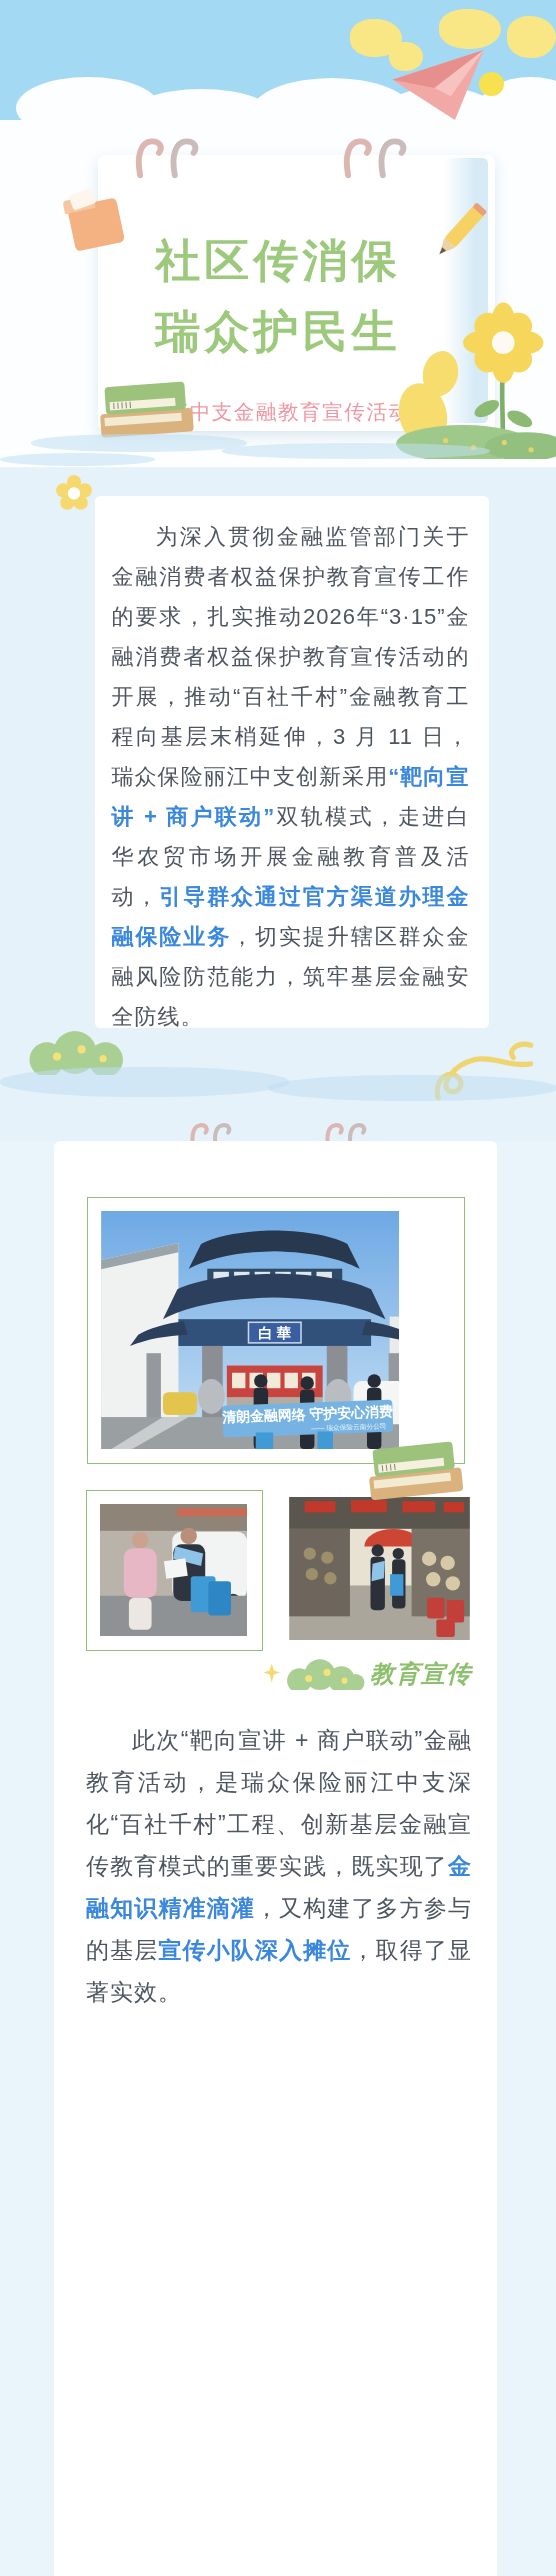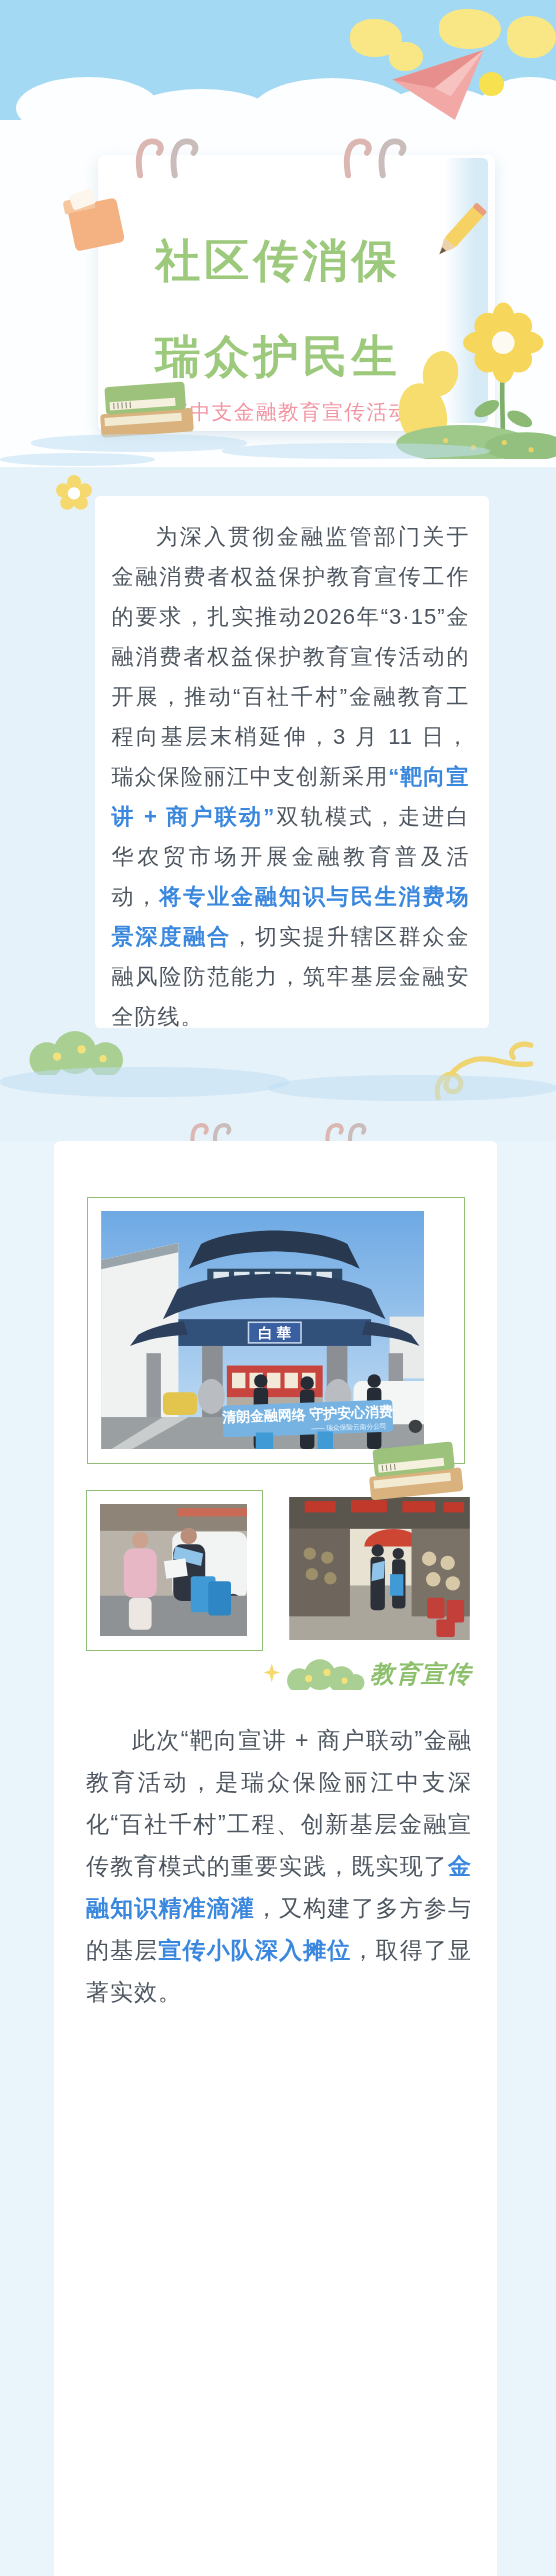--- a/index.html
+++ b/index.html
@@ -93,21 +93,21 @@
   <svg class="rings" style="left:132px;top:126px;width:83px;height:61px;" viewBox="0 0 225 110">
     <path d="M22,106 C12,52 24,16 52,14 C76,13 84,30 73,45" fill="none" stroke="#dcb6b0" stroke-width="16" stroke-linecap="round"></path>
     <path d="M116,106 C106,52 118,16 146,14 C170,13 178,30 167,45" fill="none" stroke="#c9bcba" stroke-width="16" stroke-linecap="round"></path>
   </svg>
   <svg class="rings" style="left:340px;top:126px;width:83px;height:61px;" viewBox="0 0 225 110">
     <path d="M22,106 C12,52 24,16 52,14 C76,13 84,30 73,45" fill="none" stroke="#dcb6b0" stroke-width="16" stroke-linecap="round"></path>
     <path d="M116,106 C106,52 118,16 146,14 C170,13 178,30 167,45" fill="none" stroke="#c9bcba" stroke-width="16" stroke-linecap="round"></path>
   </svg>
 
   <div class="title-line" style="top:231px;">社区传消保</div>
-  <div class="title-line" style="top:327px;">瑞众护民生</div>
+  <div class="title-line" style="top:302px;">瑞众护民生</div>
   <div class="subtitle" style="top:398px;">丽江中支金融教育宣传活动</div>
 
   <div class="folder"></div>
 
   <svg class="decor" style="left:418px;top:196px;width:77px;height:77px;" viewBox="0 0 150 150">
     <g transform="rotate(42 75 75)">
       <rect x="62" y="10" width="28" height="86" rx="4" fill="#f5d263"></rect>
       <rect x="62" y="2" width="28" height="12" rx="4" fill="#e89f7a"></rect>
       <polygon points="62,96 76,126 90,96" fill="#ecd2ab"></polygon>
       <polygon points="71,112 76,126 81,112" fill="#6b5b4a"></polygon>
@@ -164,21 +164,21 @@
   <svg class="decor" style="left:56px;top:475px;width:36px;height:44px;" viewBox="0 0 70 86">
     <circle cx="35" cy="14" r="14" fill="#f6d96e"></circle>
       <circle cx="14" cy="30" r="14" fill="#f6d96e"></circle>
     <circle cx="56" cy="30" r="14" fill="#f6d96e"></circle>
       <circle cx="22" cy="54" r="14" fill="#f6d96e"></circle>
     <circle cx="48" cy="54" r="14" fill="#f6d96e"></circle>
       <circle cx="35" cy="36" r="12" fill="#ffffff"></circle>
   </svg>
 
   <div class="card1">
-    <p class="para"><span class="seg-normal">为深入贯彻金融监管部门关于金融消费者权益保护教育宣传工作的要求，扎实推动2026年“3·15”金融消费者权益保护教育宣传活动的开展，推动“百社千村”金融教育工程向基层末梢延伸，3 月 11 日，瑞众保险丽江中支创新采用</span><span class="seg-em">“靶向宣讲 + 商户联动”</span><span class="seg-normal">双轨模式，走进白华农贸市场开展金融教育普及活动，</span><span class="seg-em">将专业金融知识与民生消费场景深度融合</span><span class="seg-normal">，切实提升辖区群众金融风险防范能力，筑牢基层金融安全防线。</span></p>
+    <p class="para"><span class="seg-normal">为深入贯彻金融监管部门关于金融消费者权益保护教育宣传工作的要求，扎实推动2026年“3·15”金融消费者权益保护教育宣传活动的开展，推动“百社千村”金融教育工程向基层末梢延伸，3 月 11 日，瑞众保险丽江中支创新采用</span><span class="seg-em">“靶向宣讲 + 商户联动”</span><span class="seg-normal">双轨模式，走进白华农贸市场开展金融教育普及活动，</span><span class="seg-em">引导群众通过官方渠道办理金融保险业务</span><span class="seg-normal">，切实提升辖区群众金融风险防范能力，筑牢基层金融安全防线。</span></p>
   </div>
 
   <svg class="decor" style="left:26px;top:1028px;width:103px;height:47px;" viewBox="0 0 200 92">
     <circle cx="40" cy="62" r="34" fill="#a9cf92"></circle>
       <circle cx="95" cy="48" r="42" fill="#a9cf92"></circle>
     <circle cx="155" cy="62" r="34" fill="#a9cf92"></circle>
     <circle cx="60" cy="56" r="8" fill="#f3e27c"></circle>
       <circle cx="108" cy="42" r="8" fill="#f3e27c"></circle>
     <circle cx="150" cy="60" r="7" fill="#f3e27c"></circle>
   </svg>
@@ -193,21 +193,21 @@
     <path d="M116,106 C106,52 118,16 146,14 C170,13 178,30 167,45" fill="none" stroke="#c9bcba" stroke-width="17" stroke-linecap="round"></path>
   </svg>
   <svg class="rings" style="left:323px;top:1106px;width:54px;height:58px;" viewBox="0 0 225 110">
     <path d="M22,106 C12,52 24,16 52,14 C76,13 84,30 73,45" fill="none" stroke="#dcb6b0" stroke-width="17" stroke-linecap="round"></path>
     <path d="M116,106 C106,52 118,16 146,14 C170,13 178,30 167,45" fill="none" stroke="#c9bcba" stroke-width="17" stroke-linecap="round"></path>
   </svg>
 
   <div class="card2">
 
     <div class="gframe frame1">
-      <div class="photo" style="width:323px;height:238px;">
+      <div class="photo" style="width:298px;height:238px;">
         <svg viewBox="0 0 673 462" width="347" height="238">
           <defs>
             <linearGradient id="skyg" x1="0" y1="0" x2="0" y2="1">
               <stop offset="0" stop-color="#6ea9e4"></stop>
                 <stop offset="1" stop-color="#c8e0f4"></stop>
             </linearGradient>
           </defs>
           <rect width="673" height="462" fill="url(#skyg)"></rect>
           <polygon points="0,95 150,62 150,462 0,462" fill="#f0f2f1"></polygon>
           <polygon points="0,95 150,62 150,80 0,113" fill="#9aa4ab"></polygon>

